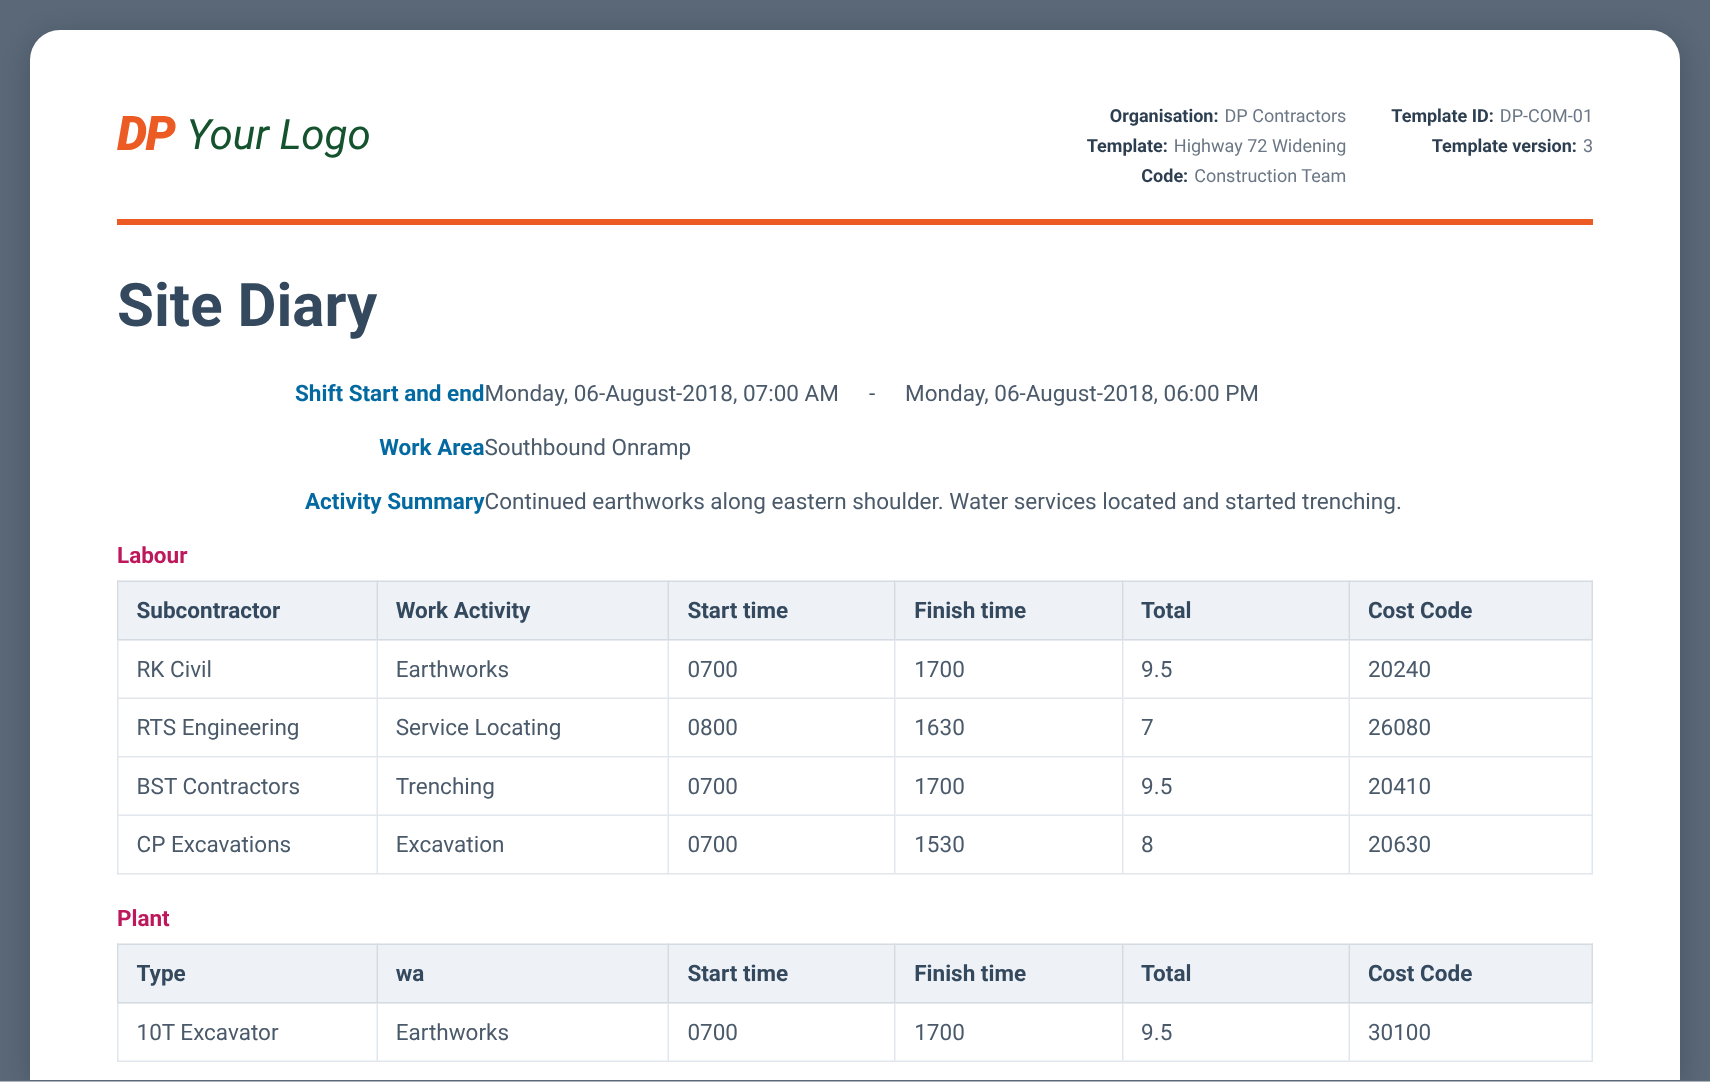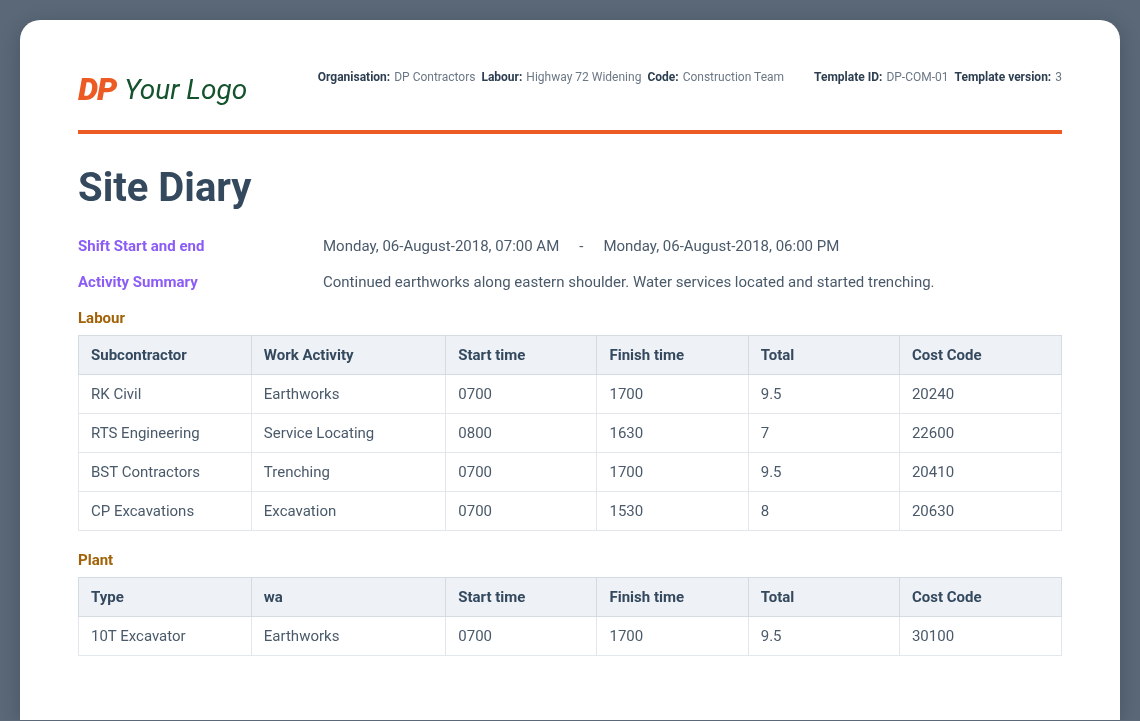--- a/index.html
+++ b/index.html
@@ -45,21 +45,21 @@
     font-weight: 400;
   }
   .meta-block {
     display: flex;
     gap: 30px;
     font-size: 12px;
     color: #34495e;
   }
   .meta-col {
     display: flex;
-    flex-direction: row;
+    flex-direction: column;
     gap: 6px;
     text-align: right;
   }
   .meta-row strong {
     font-weight: 700;
     color: #2c3e50;
   }
   .meta-row span {
     color: #6b7785;
     margin-left: 4px;
@@ -76,39 +76,40 @@
     margin-bottom: 26px;
   }
   .field-row {
     display: flex;
     margin-bottom: 18px;
     font-size: 15px;
   }
   .field-label {
     width: 245px;
     font-weight: 700;
-    color: #8b5cf6;
+    color: #0369a1;
+    text-align: right;
   }
   .field-value {
     color: #4a5a6a;
     flex: 1;
   }
   .shift-value {
     display: flex;
     align-items: center;
     color: #4a5a6a;
   }
   .shift-sep {
     margin: 0 20px;
     color: #4a5a6a;
   }
   .section-label {
     font-size: 15px;
     font-weight: 700;
-    color: #a16207;
+    color: #be185d;
     margin-top: 10px;
     margin-bottom: 8px;
   }
   table {
     width: 100%;
     border-collapse: collapse;
     font-size: 15px;
     margin-bottom: 20px;
   }
   th {
@@ -137,21 +138,21 @@
 <div class="page">
 
   <div class="header">
     <div class="logo-block">
       <span class="logo-mark">DP</span>
       <span class="logo-text">Your Logo</span>
     </div>
     <div class="meta-block">
       <div class="meta-col">
         <div class="meta-row"><strong>Organisation:</strong><span>DP Contractors</span></div>
-        <div class="meta-row"><strong>Labour:</strong><span>Highway 72 Widening</span></div>
+        <div class="meta-row"><strong>Template:</strong><span>Highway 72 Widening</span></div>
         <div class="meta-row"><strong>Code:</strong><span>Construction Team</span></div>
       </div>
       <div class="meta-col">
         <div class="meta-row"><strong>Template ID:</strong><span>DP-COM-01</span></div>
         <div class="meta-row"><strong>Template version:</strong><span>3</span></div>
       </div>
     </div>
   </div>
 
   <div class="divider"></div>
@@ -160,20 +161,24 @@
 
   <div class="field-row">
     <div class="field-label">Shift Start and end</div>
     <div class="shift-value">
       <span>Monday, 06-August-2018, 07:00 AM</span>
       <span class="shift-sep">-</span>
       <span>Monday, 06-August-2018, 06:00 PM</span>
     </div>
   </div>
 
+  <div class="field-row">
+    <div class="field-label">Work Area</div>
+    <div class="field-value">Southbound Onramp</div>
+  </div>
 
   <div class="field-row">
     <div class="field-label">Activity Summary</div>
     <div class="field-value">Continued earthworks along eastern shoulder. Water services located and started trenching.</div>
   </div>
 
   <div class="section-label">Labour</div>
   <table>
     <thead>
         <tr id="labour-head">
@@ -193,21 +198,21 @@
           <td>1700</td>
           <td>9.5</td>
           <td>20240</td>
         </tr>
         <tr>
           <td>RTS Engineering</td>
           <td>Service Locating</td>
           <td>0800</td>
           <td>1630</td>
           <td>7</td>
-          <td>22600</td>
+          <td>26080</td>
         </tr>
         <tr>
           <td>BST Contractors</td>
           <td>Trenching</td>
           <td>0700</td>
           <td>1700</td>
           <td>9.5</td>
           <td>20410</td>
         </tr>
         <tr>

